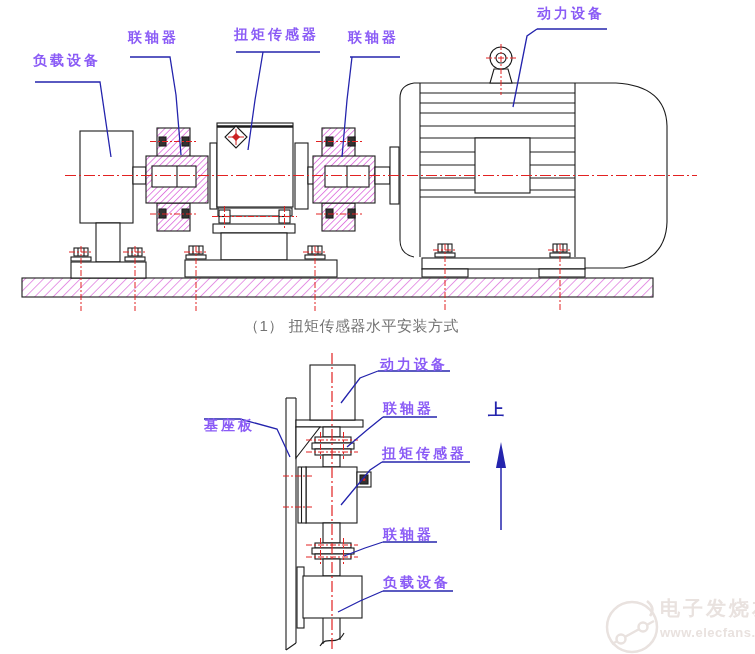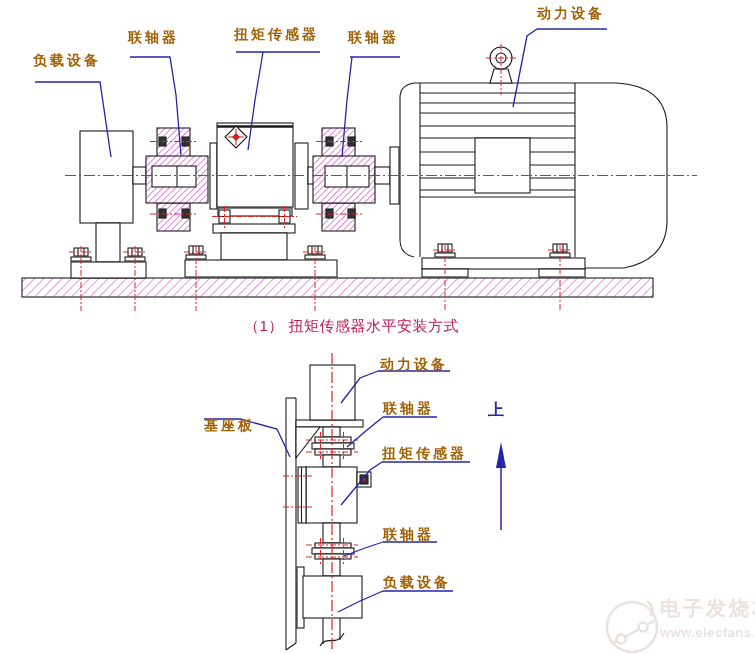--- a/index.html
+++ b/index.html
@@ -1,21 +1,21 @@
 <!DOCTYPE html>
 <html><head>
 <meta charset="utf-8">
 <style>
   html,body{margin:0;padding:0;background:#fff;}
   #canvas{position:relative;width:755px;height:654px;background:#ffffff;overflow:hidden;
           font-family:"Liberation Sans",sans-serif;}
   #linework{position:absolute;left:0;top:0;}
-  .lbl{position:absolute;color:#a16207;font-weight:bold;font-size:14px;line-height:1;
+  .lbl{position:absolute;color:#8b5cf6;font-weight:bold;font-size:14px;line-height:1;
        letter-spacing:3px;white-space:nowrap;}
-  .caption{position:absolute;color:#be185d;font-size:15px;line-height:1.2;
+  .caption{position:absolute;color:#737373;font-size:15px;line-height:1.2;
        letter-spacing:0.5px;white-space:nowrap;}
   .up-char{position:absolute;color:#2424ad;font-weight:bold;font-size:16px;line-height:1;}
   .wm-brand{position:absolute;color:#e9e2df;font-weight:bold;font-size:20px;line-height:1;
        letter-spacing:3px;white-space:nowrap;}
   .wm-url{position:absolute;color:#e9e2df;font-weight:bold;font-size:13px;line-height:1;
        letter-spacing:0.5px;white-space:nowrap;}
 </style>
 </head>
 <body>
 

